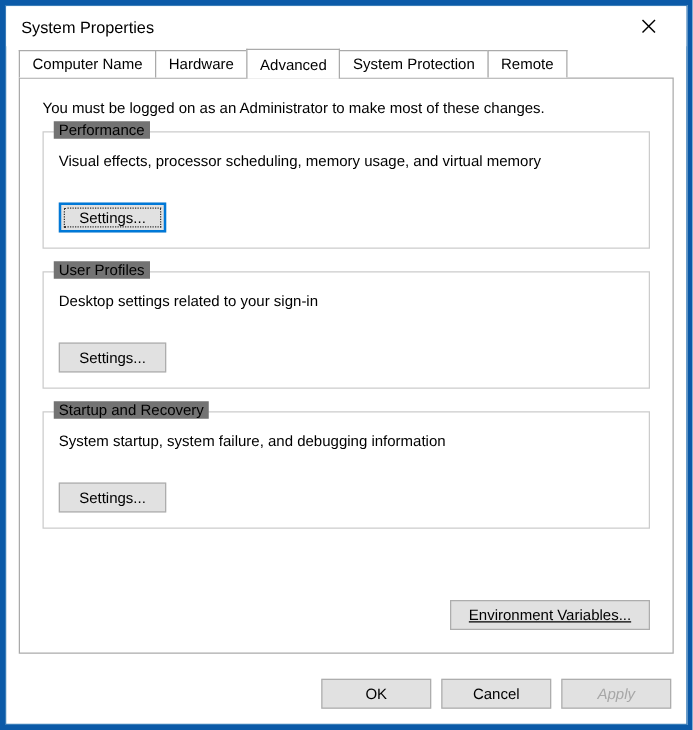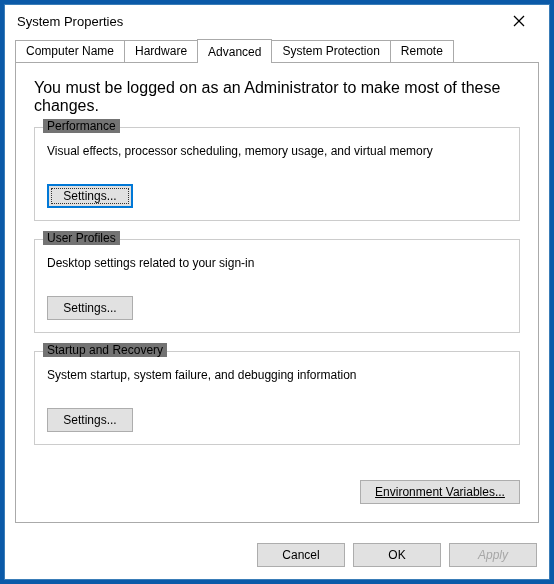--- a/index.html
+++ b/index.html
@@ -73,21 +73,21 @@
   border: 1px solid #aaa;
   flex: 1;
   padding: 16px 18px 14px 18px;
   position: relative;
   z-index: 1;
   display: flex;
   flex-direction: column;
 }
 .intro {
   margin: 0 0 12px 0;
-  font-size: 16px;
+  font-size: 12px;
 }
 .group {
   border: 1px solid #ccc;
   position: relative;
   padding: 16px 12px 12px 12px;
   margin-bottom: 18px;
 }
 .group-title {
   position: absolute;
   top: -9px;
@@ -198,17 +198,17 @@
         </div>
       </div>
 
       <div class="env-row">
         <button class="btn">Environment Variables...</button>
       </div>
     </div>
   </div>
 
   <div class="bottom">
+    <button class="btn">OK</button>
     <button class="btn">Cancel</button>
-    <button class="btn">OK</button>
     <button class="btn" disabled="">Apply</button>
   </div>
 </div>
 
 </body></html>

